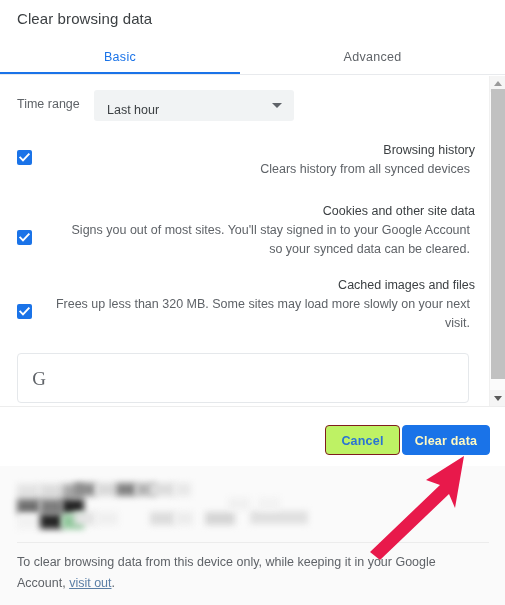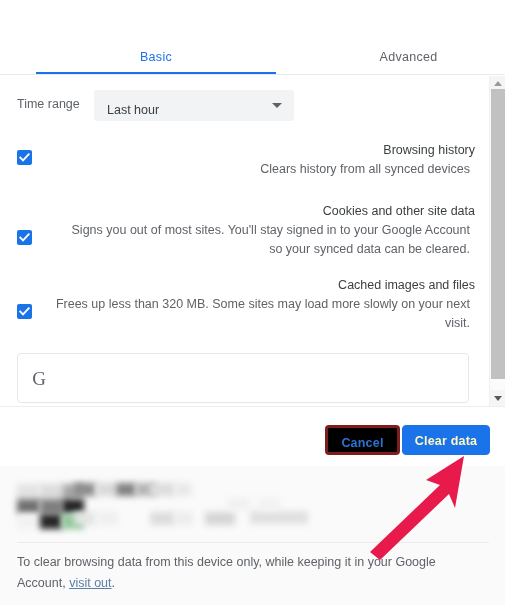--- a/index.html
+++ b/index.html
@@ -49,21 +49,20 @@
   .tab {
     position: absolute;
     top: 0;
     height: 32px;
     line-height: 30px;
     text-align: center;
     font-size: 12.5px;
     letter-spacing: 0.3px;
     cursor: pointer;
     box-sizing: border-box;
-    margin-left: 36px;
   }
   .tab-basic {
     left: 0;
     width: 240px;
     color: #1a73e8;
     border-bottom: 2px solid #1a73e8;
   }
   .tab-advanced {
     left: 240px;
     width: 265px;
@@ -268,23 +267,23 @@
     font-weight: bold;
     letter-spacing: 0.2px;
     text-align: center;
     line-height: 30px;
     box-sizing: border-box;
     cursor: pointer;
   }
   .btn-cancel {
     right: 105px;
     width: 75px;
-    background: #000000;
+    background: #bef264;
     color: #2a73d4;
-    border: 3px solid #7f1d1d;
+    border: 1px solid #7f1d1d;
   }
   .btn-primary {
     right: 15px;
     width: 88px;
     background: #1a73e8;
     color: #fef9c3;
     border: 1px solid #1a73e8;
   }
 
   
@@ -331,20 +330,21 @@
     width: 125px;
     height: 110px;
     pointer-events: none;
   }
 </style>
 </head>
 <body>
 
 <div class="dialog">
 
+  <div class="dialog-title">Clear browsing data</div>
 
   <div class="tabstrip">
     <div class="tab tab-basic">Basic</div>
     <div class="tab tab-advanced">Advanced</div>
   </div>
 
   <div class="scroll-area">
 
     <div class="timerange-row">
       <div class="timerange-label">Time range</div>

